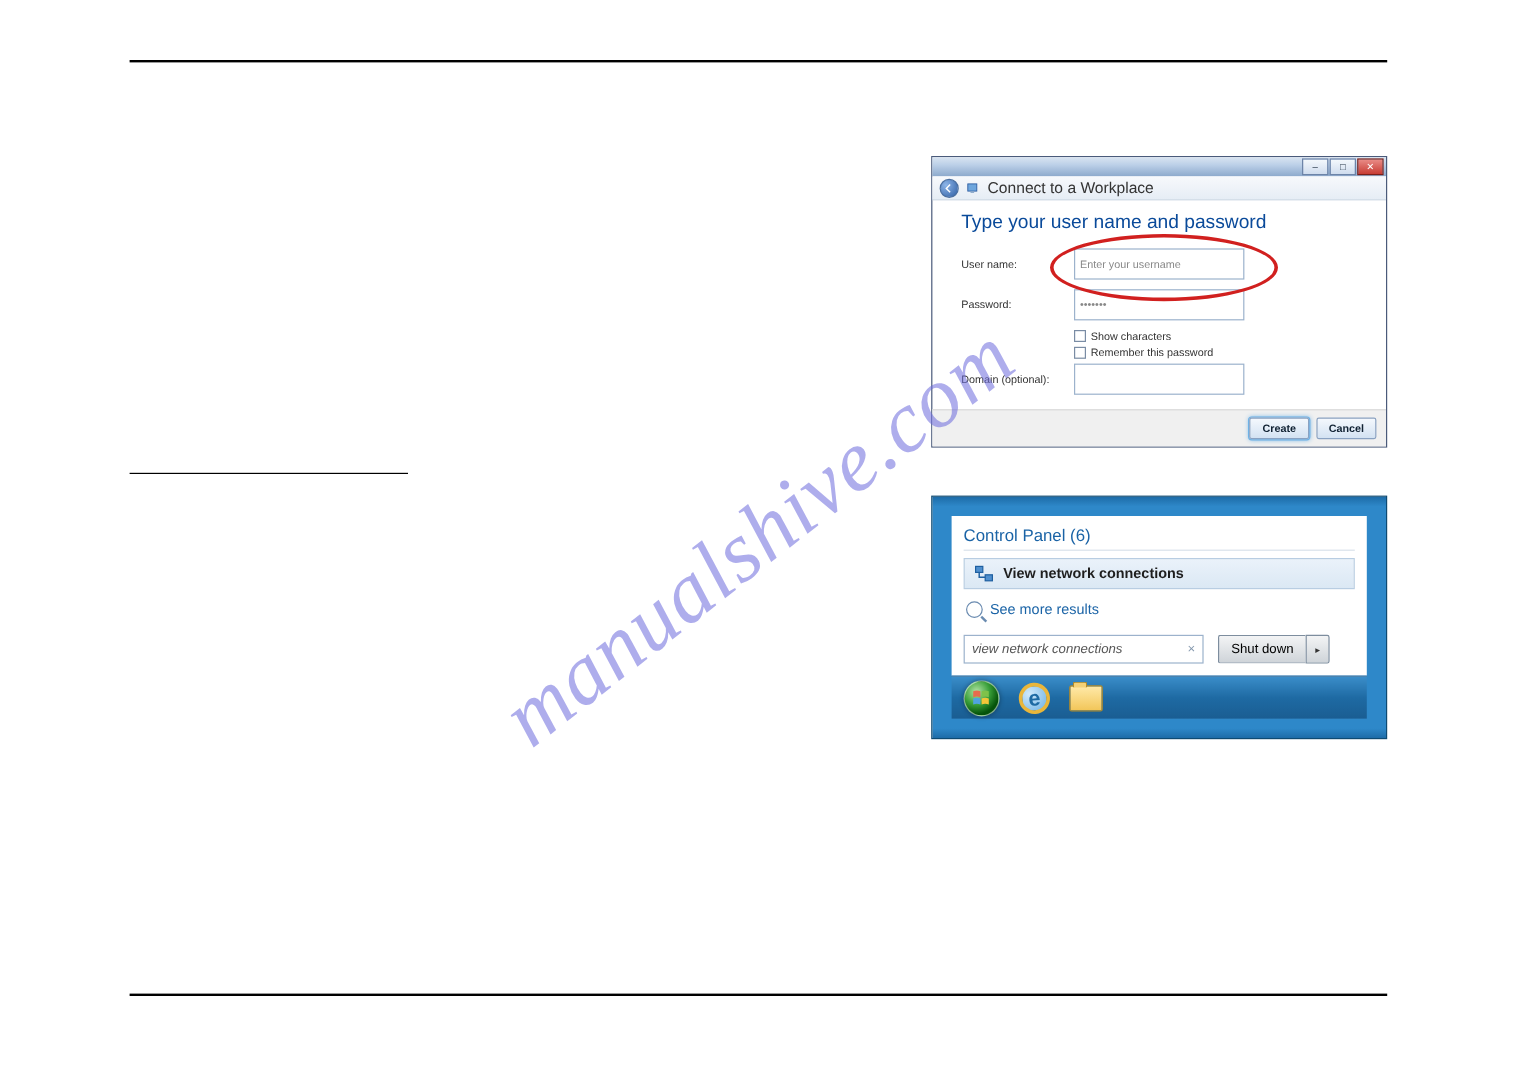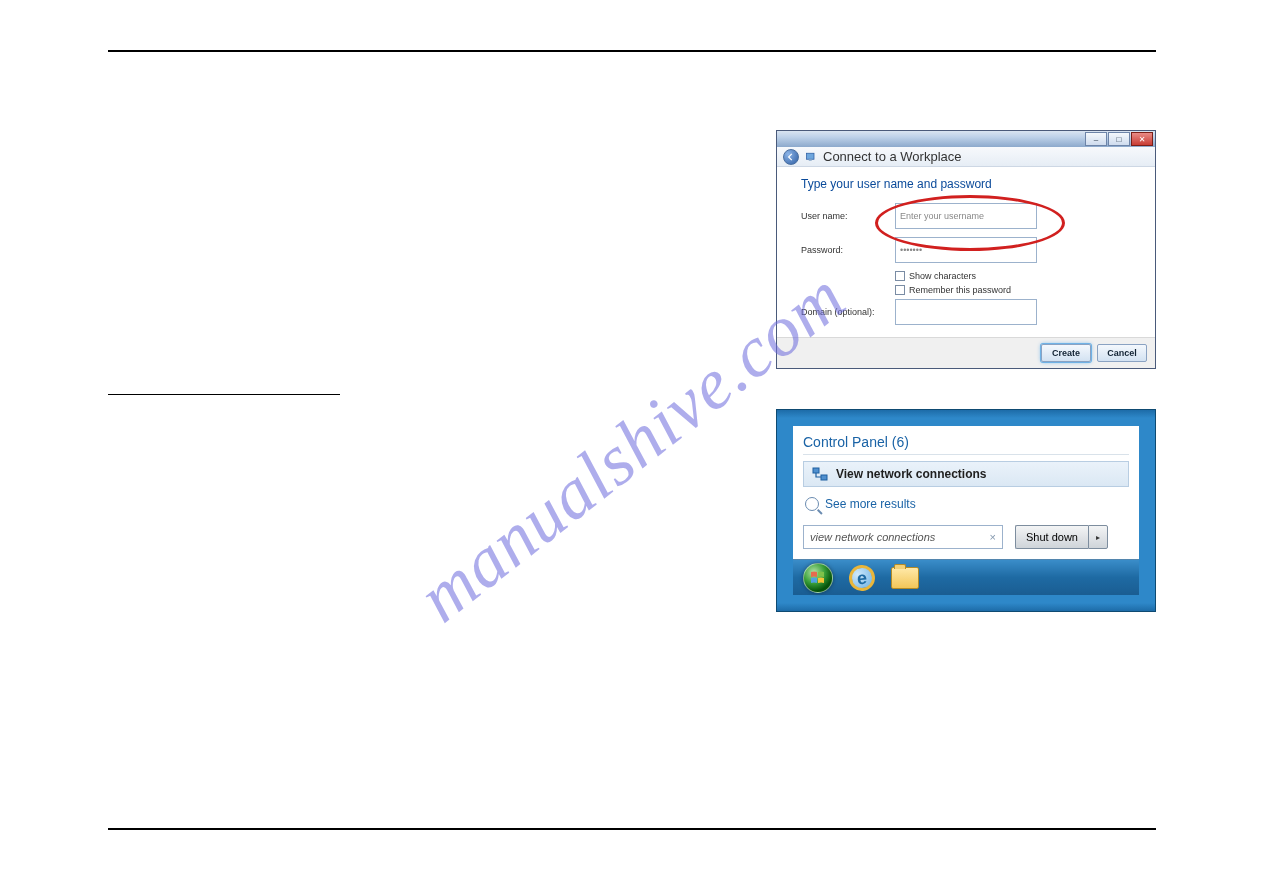--- a/index.html
+++ b/index.html
@@ -51,21 +51,21 @@
     padding:0 6px; gap:6px;
     font-size:13px; color:#333;
   }
   .back-circle {
     width:16px;height:16px;border-radius:50%;
     background:radial-gradient(circle at 30% 30%,#8db5e8,#2e5ea3);
     color:#fff;display:flex;align-items:center;justify-content:center;
     font-size:10px;border:1px solid #4a6fa0;
   }
   .wiz-body { padding:10px 24px 4px 24px; position:relative; }
-  .wiz-title { color:#0a4a9a; font-size:12px; margin-bottom:12px; }
+  .wiz-title { color:#0a4a9a; font-size:16px; margin-bottom:12px; }
   .form-row { display:flex; align-items:center; gap:16px; margin-bottom:8px; font-size:9px; color:#333; }
   .form-row label { width:78px; }
   .txt {
     flex:0 0 142px; height:16px; border:1px solid #9cb2cc;
     background:#fff; font-size:9px; padding:12px 4px; color:#888;
     display:flex;align-items:center;
   }
   .chk-row { display:flex; align-items:center; gap:4px; margin-left:94px; font-size:9px; color:#333; margin-bottom:4px;}
   .chk { width:10px;height:10px;border:1px solid #7a8ca4;background:#fff; }
   .btn-row { display:flex; justify-content:flex-end; gap:6px; padding:6px 8px; background:#f0f0f0; border-top:1px solid #d9d9d9;}

